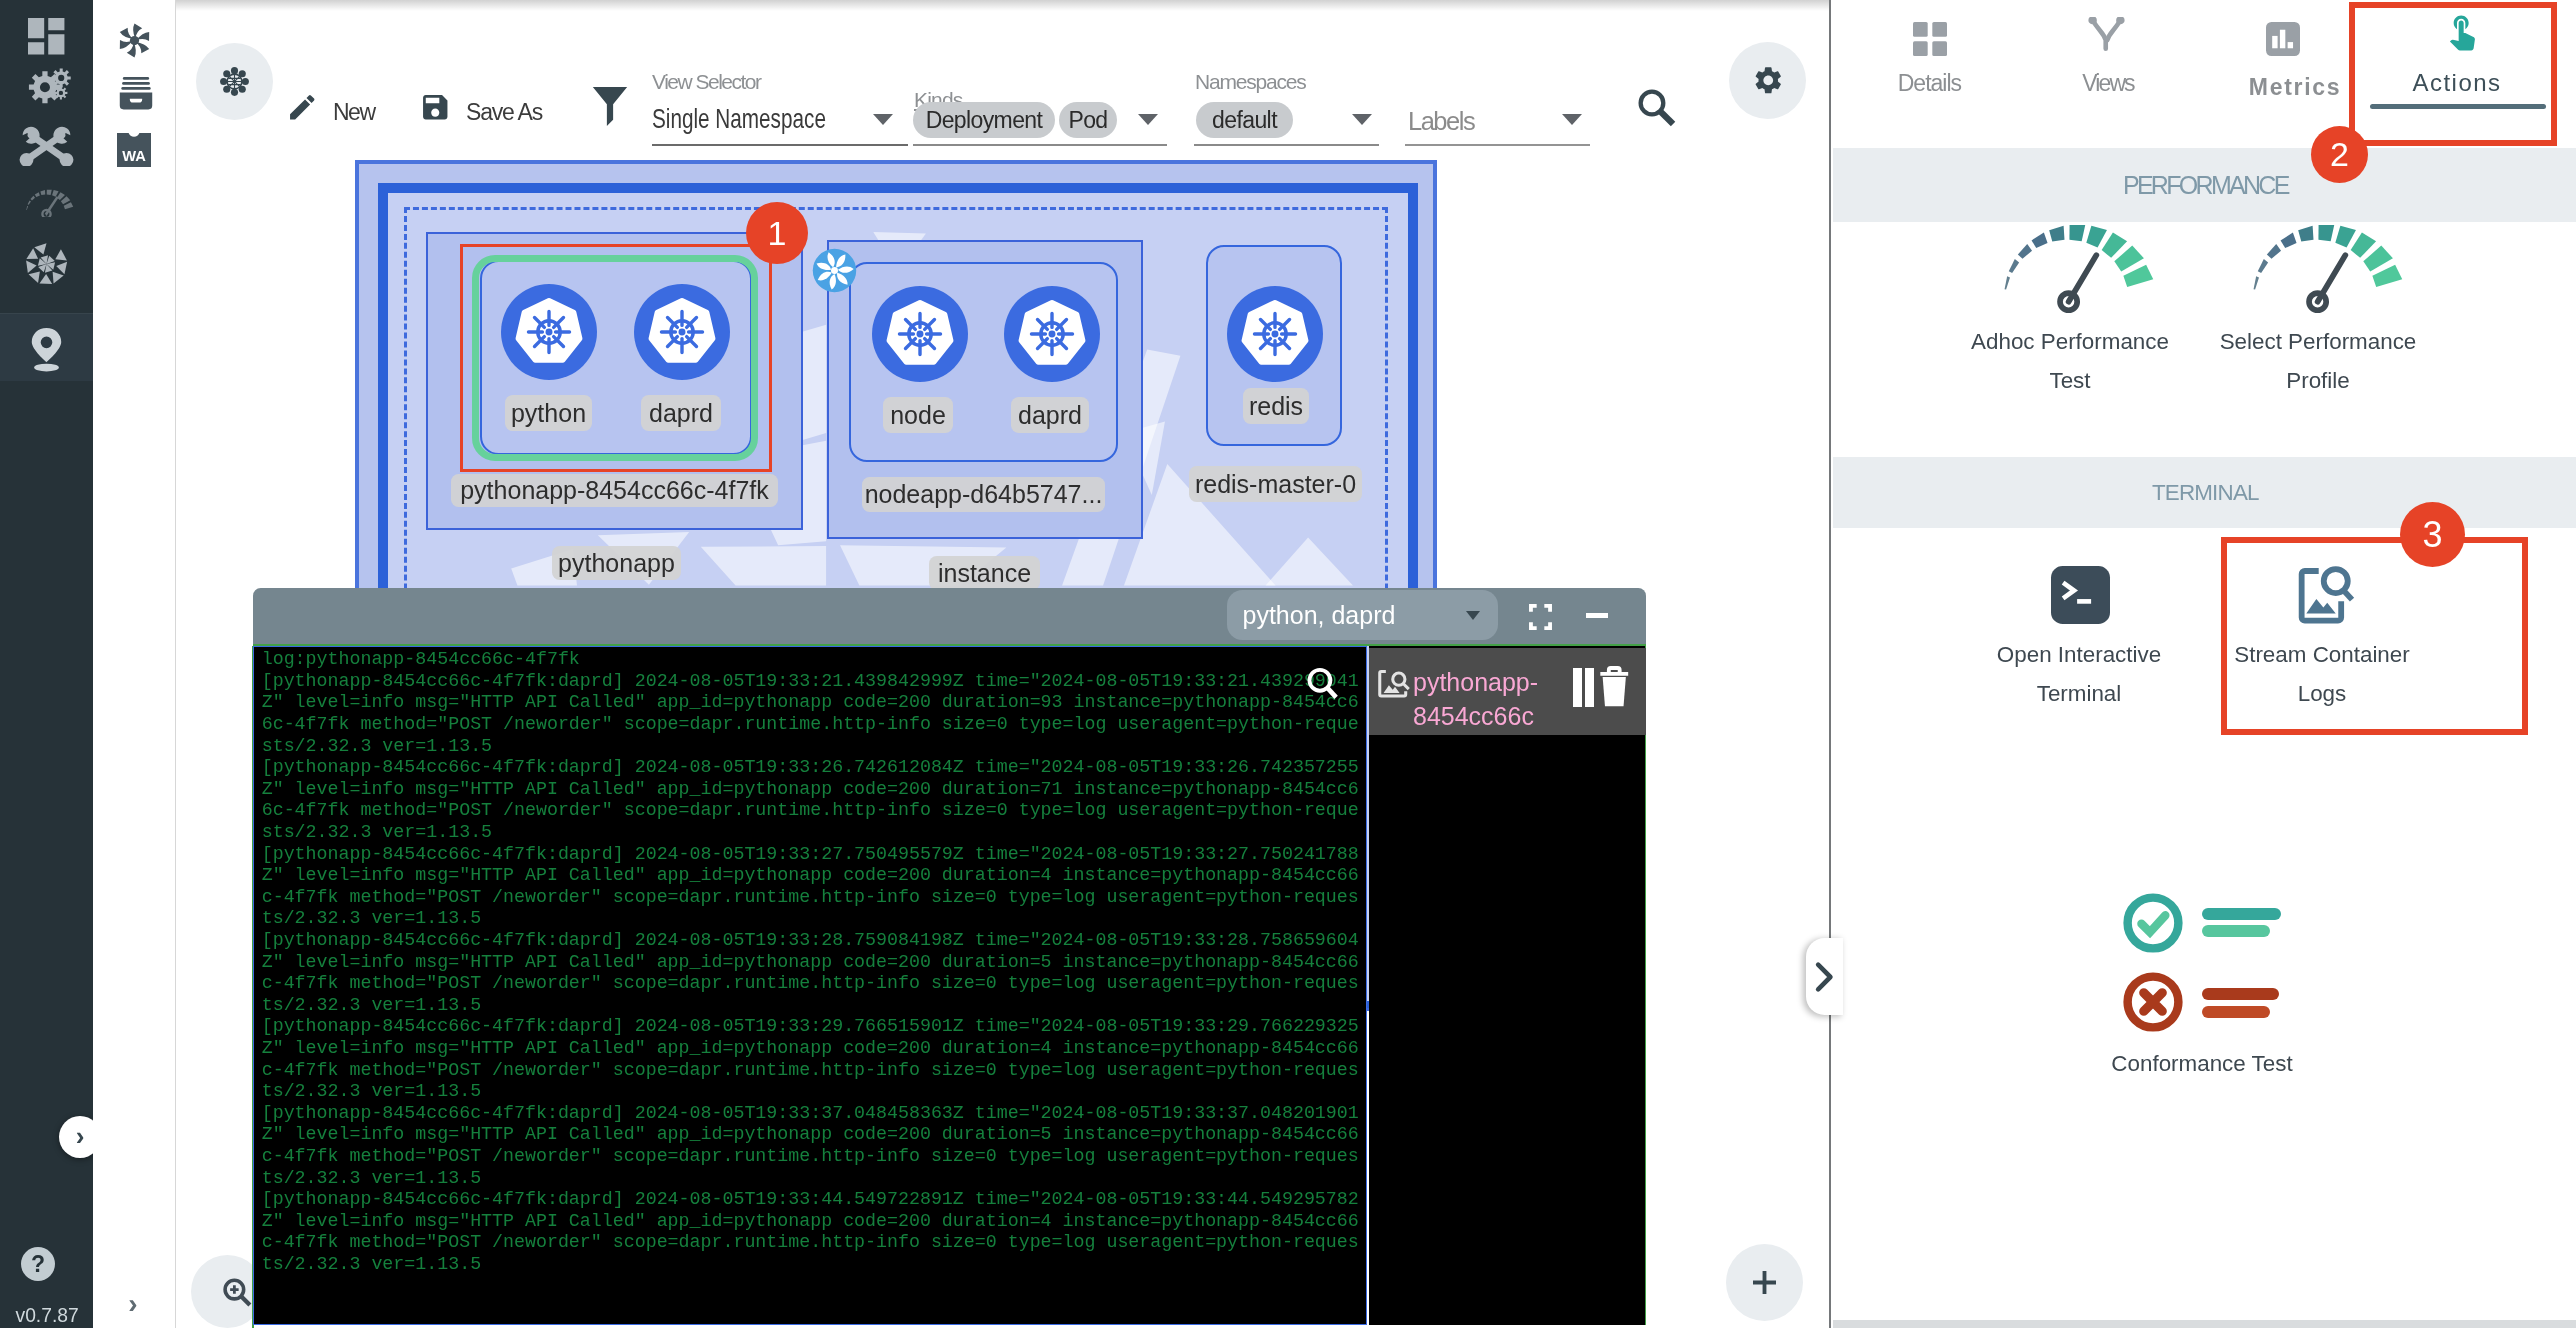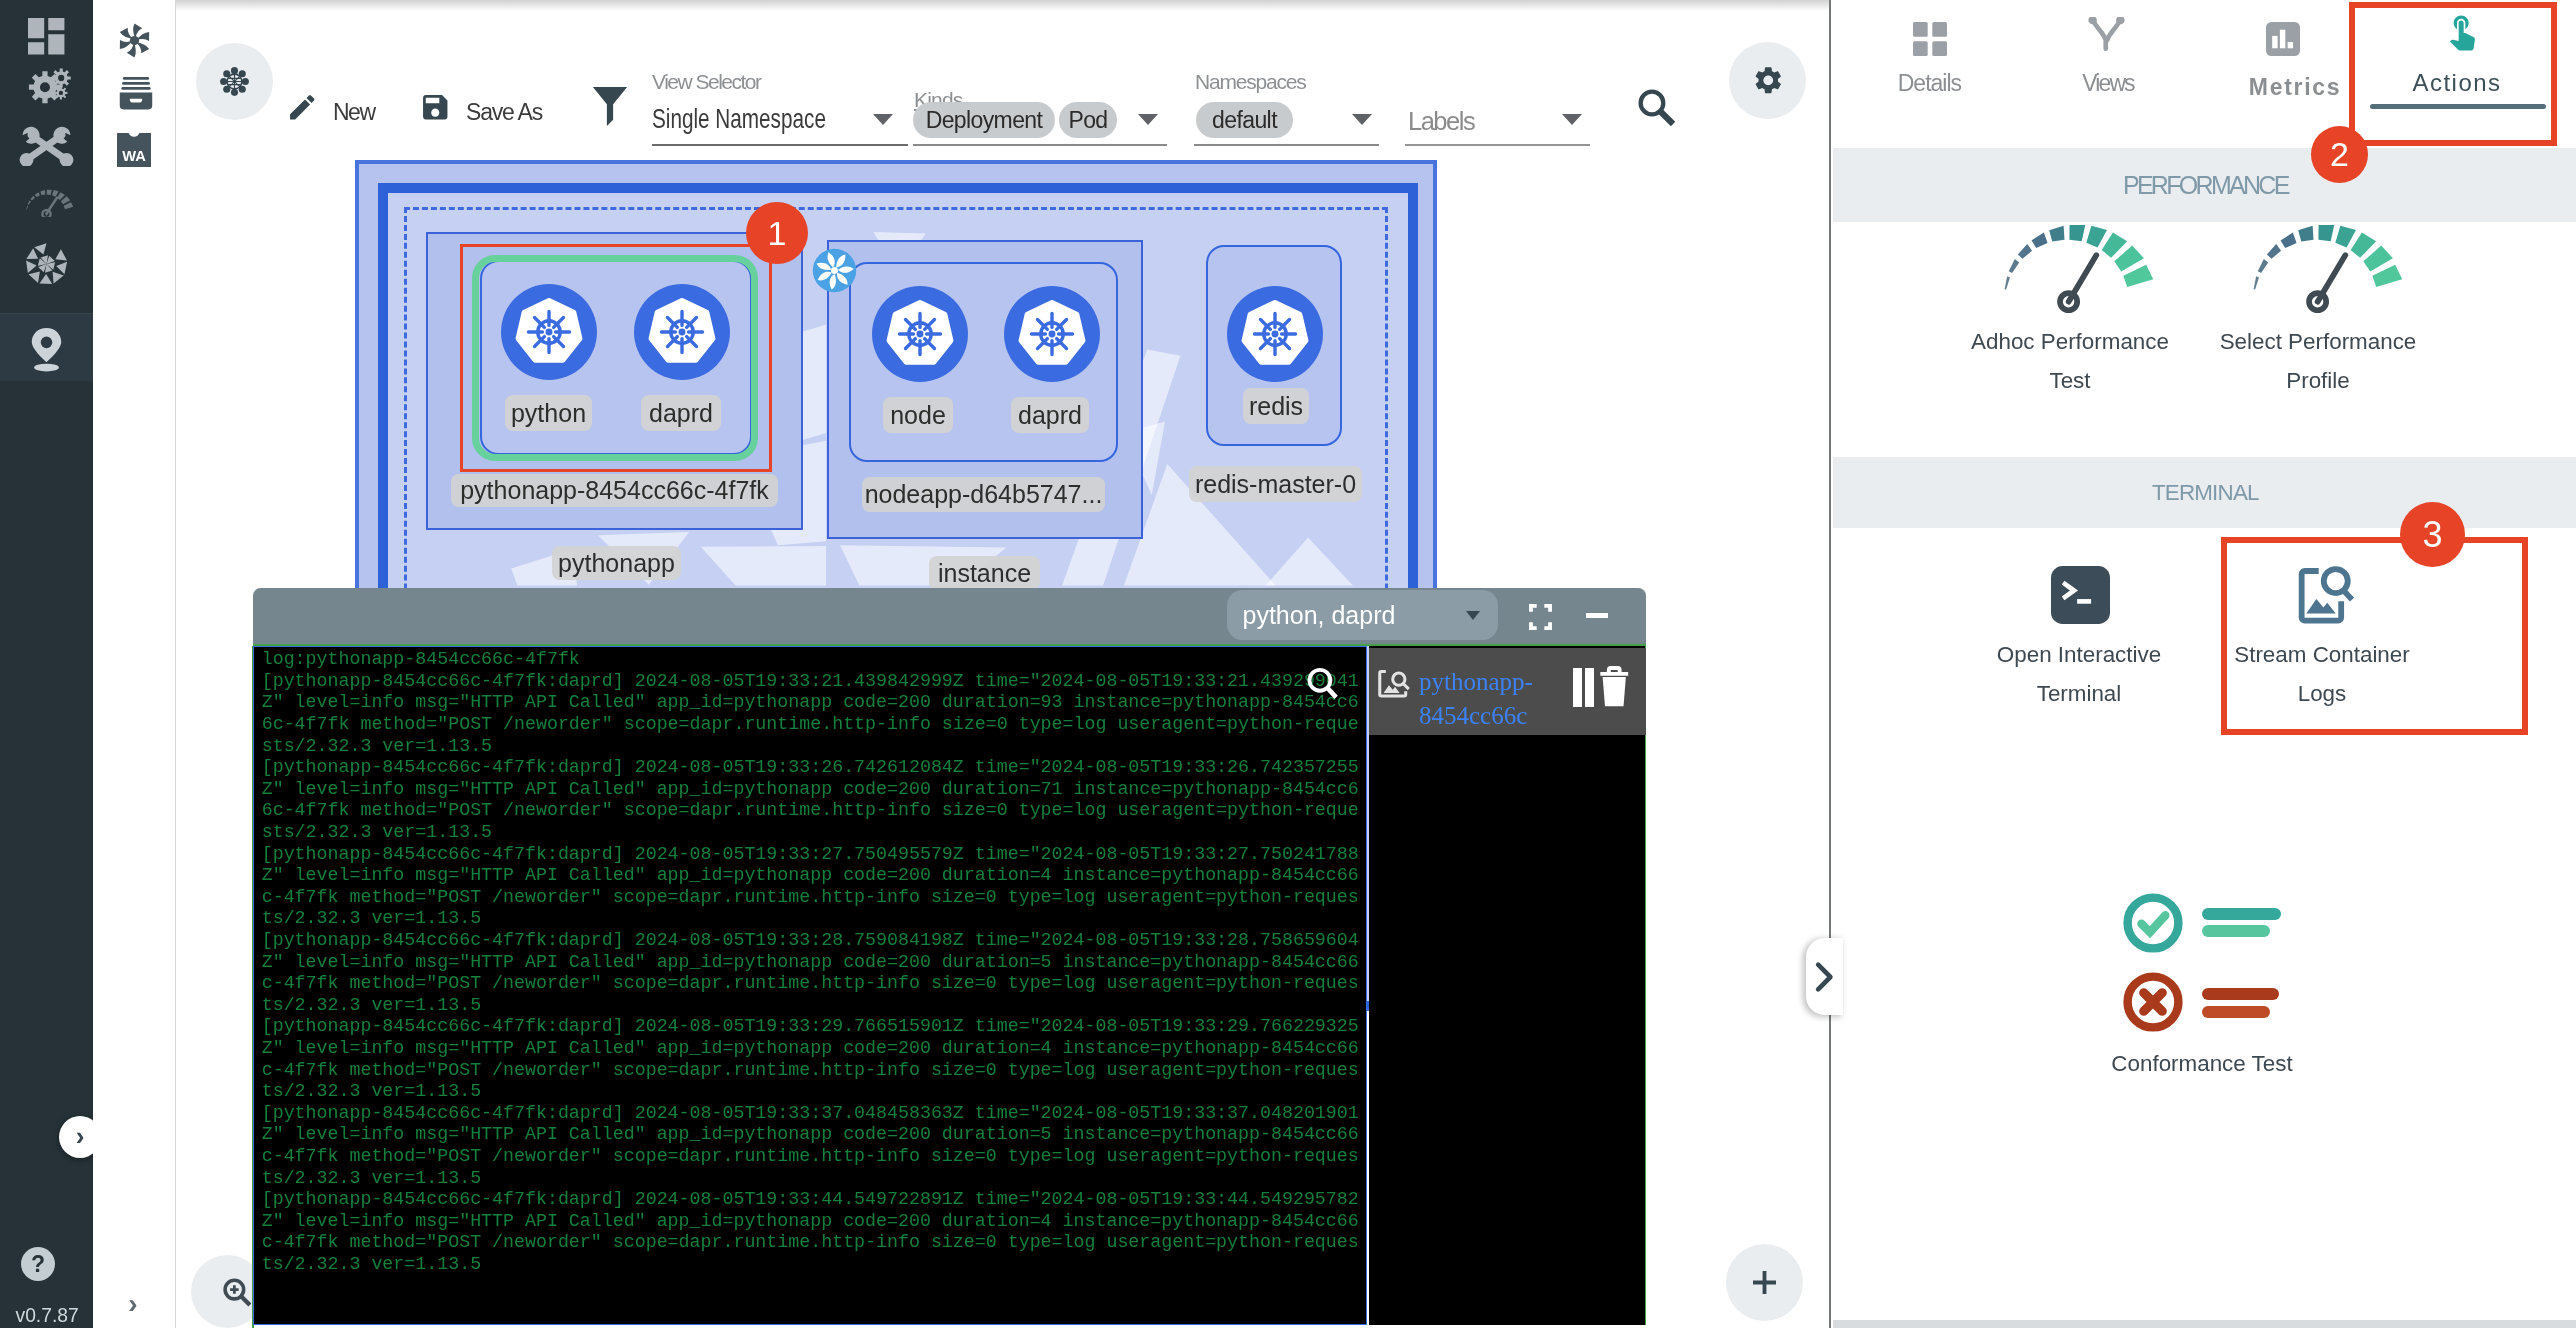--- a/index.html
+++ b/index.html
@@ -212,21 +212,21 @@
       <path d="M28 26 L39 38" stroke="#fff" stroke-width="6"></path>
     </svg>
     <div id="term-side">
       <div id="term-side-head"></div>
       <svg class="abs" style="left:9.3px; top:24px" width="32.5" height="29" viewBox="0 0 42 38">
         <path d="M10 2 H4 a2 2 0 0 0 -2 2 V32 a2 2 0 0 0 2 2 H34 a2 2 0 0 0 2-2 V28" fill="none" stroke="#e3e3e3" stroke-width="4"></path>
         <path d="M7 30 L14 20 L19 26 L22 22 L28 30 Z" fill="#e3e3e3"></path>
         <circle cx="27" cy="12" r="8" fill="none" stroke="#e3e3e3" stroke-width="4"></circle>
         <path d="M33 18 L40 25" stroke="#e3e3e3" stroke-width="4"></path>
       </svg>
-      <div class="abs" style="left:50px; top:18.6px; width:155px; color:#3b82f6; font-size:25px; line-height:34px;font-family:Liberation Serif, serif;">pythonapp-<br>8454cc66c</div>
+      <div class="abs" style="left:44px; top:18.6px; width:155px; color:#f9a8d4; font-size:25px; line-height:34px;">pythonapp-<br>8454cc66c</div>
       <div class="abs" style="left:204px; top:21.7px; width:8.5px; height:39px; background:#fff;"></div>
       <div class="abs" style="left:216px; top:21.7px; width:8.5px; height:39px; background:#fff;"></div>
       <svg class="abs" style="left:229px; top:20px" width="32.5" height="42" viewBox="0 0 42 54">
         <path d="M3 10 H39 M14 10 V5 a2.5 2.5 0 0 1 2.5-2.5 h9 a2.5 2.5 0 0 1 2.5 2.5 V10" stroke="#fff" stroke-width="5" fill="none"></path>
         <path d="M6 14 H36 L33 52 H9 Z" fill="#fff"></path>
       </svg>
     </div>
   </div>
 
   <div id="toolbar">

